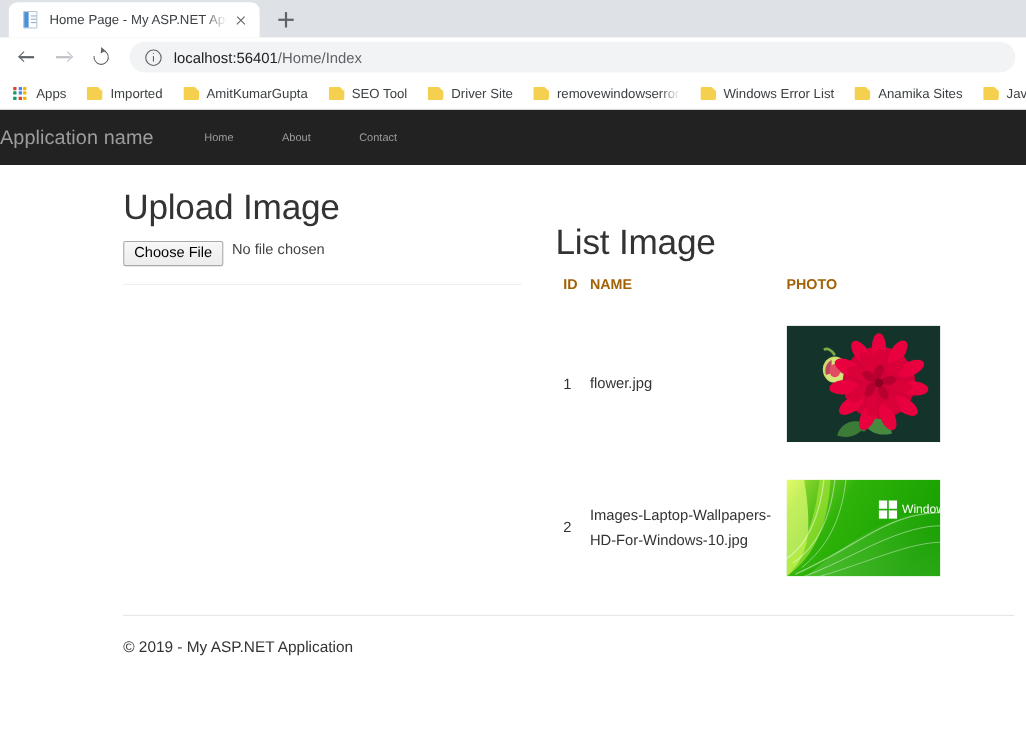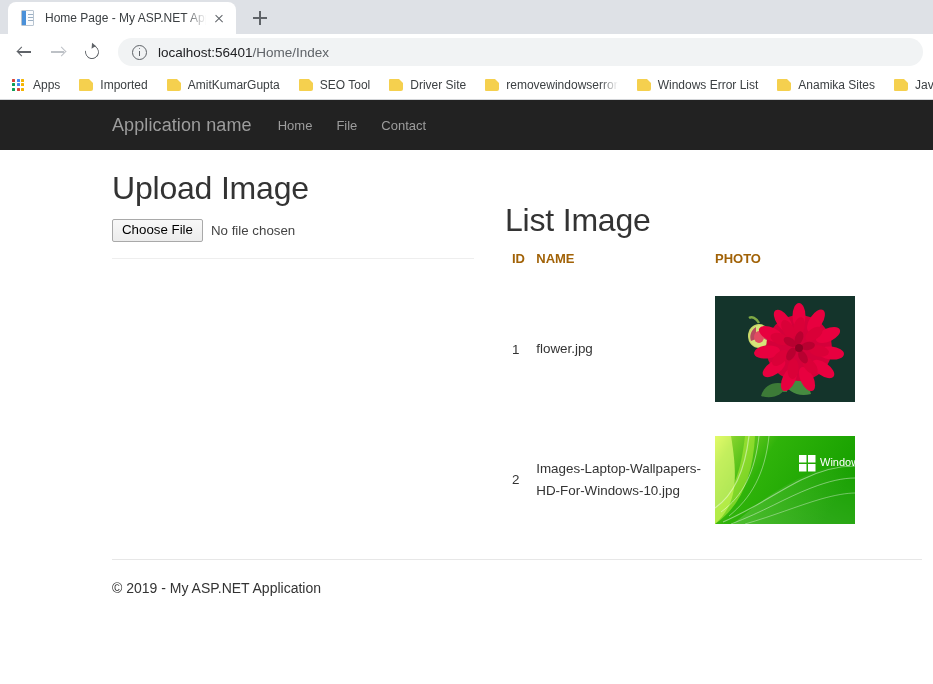--- a/index.html
+++ b/index.html
@@ -164,44 +164,44 @@
              -webkit-mask-image: linear-gradient(to right, #000 84%, transparent 100%);
              mask-image: linear-gradient(to right, #000 84%, transparent 100%); }
   .chrome-shadow { height: 1px; background: #d3d5d8; }
 
   
   .page { background: #ffffff; height: 585px; position: relative; }
 
   .site-nav {
     height: 50px; background: #222222;
     display: flex; align-items: center;
-    padding-left: 112px;
+    gap: 20px;
   }
   .brand {
     font-size: 18px; color: #9d9d9d;
     margin-right: 26px; letter-spacing: .1px;
   }
   .navlink {
-    font-size: 13px; color: #9d9d9d;
+    font-size: 10px; color: #9d9d9d;
     margin-right: 24px;
   }
 
   .container { padding: 0 0 0 112px; }
   .row { display: flex; }
   .col-left { width: 390px; flex: 0 0 390px; }
   .col-right { width: 430px; flex: 0 0 430px; padding-left: 10px; margin-top: 32px; }
 
   h1.section {
     font-size: 32px; font-weight: normal;
     color: #333333; margin: 20px 0 12px 0;
     letter-spacing: -0.2px;
   }
   .col-right h1.section { margin-left: -7px; }
 
-  .file-row { display: flex; align-items: center; margin-bottom: 6px; }
+  .file-row { display: flex; margin-bottom: 6px; }
   .btn-native {
     font-family: "Liberation Sans", sans-serif;
     font-size: 13.3px; color: #000000;
     background: linear-gradient(#f8f8f8, #ececec);
     border: 1px solid #a9a9a9;
     border-radius: 2px;
     padding: 2px 9px 3px 9px;
     line-height: 16px;
   }
   .nofile { font-size: 13.3px; color: #444444; margin-left: 8px; }
@@ -334,21 +334,21 @@
     </div>
   </div>
   <div class="chrome-shadow"></div>
 </div>
 
 <div class="page">
 
   <div class="site-nav">
     <span class="brand">Application name</span>
     <span class="navlink">Home</span>
-    <span class="navlink">File</span>
+    <span class="navlink">About</span>
     <span class="navlink">Contact</span>
   </div>
 
   <div class="container">
     <div class="row">
 
       <div class="col-left">
         <h1 class="section">Upload Image</h1>
         <div class="file-row">
           <button class="btn-native">Choose File</button>

